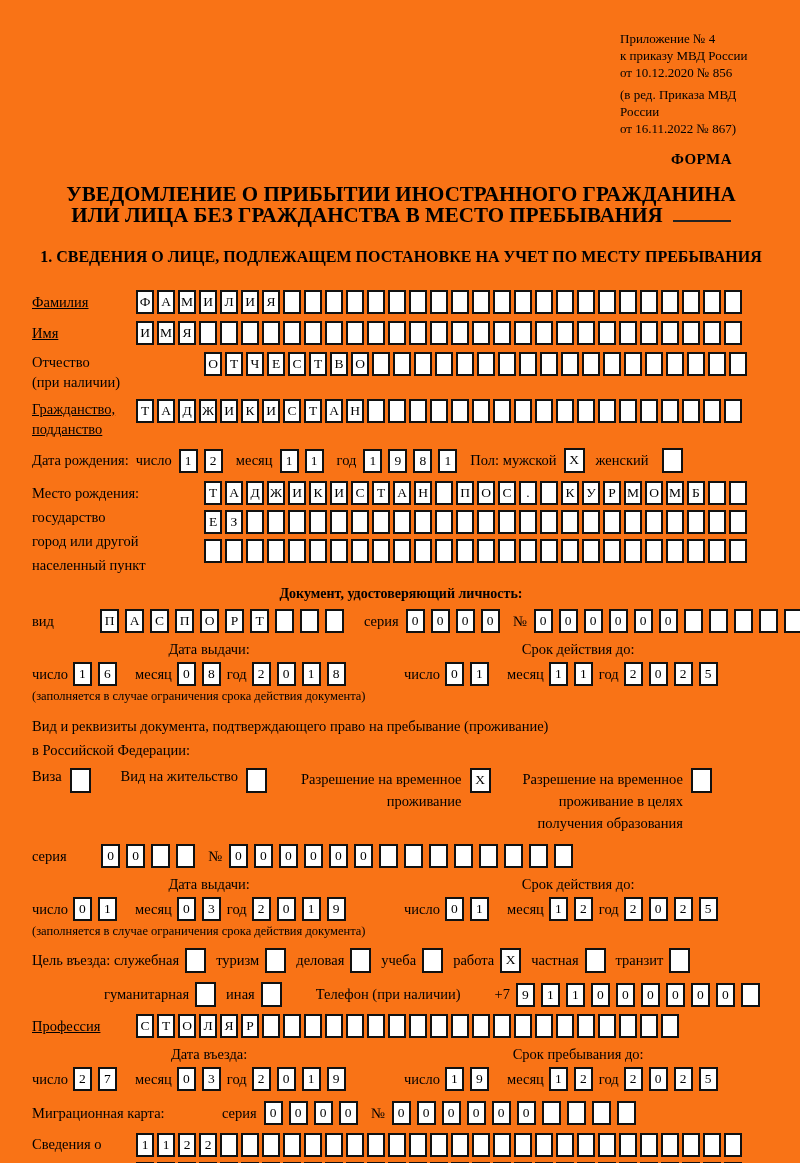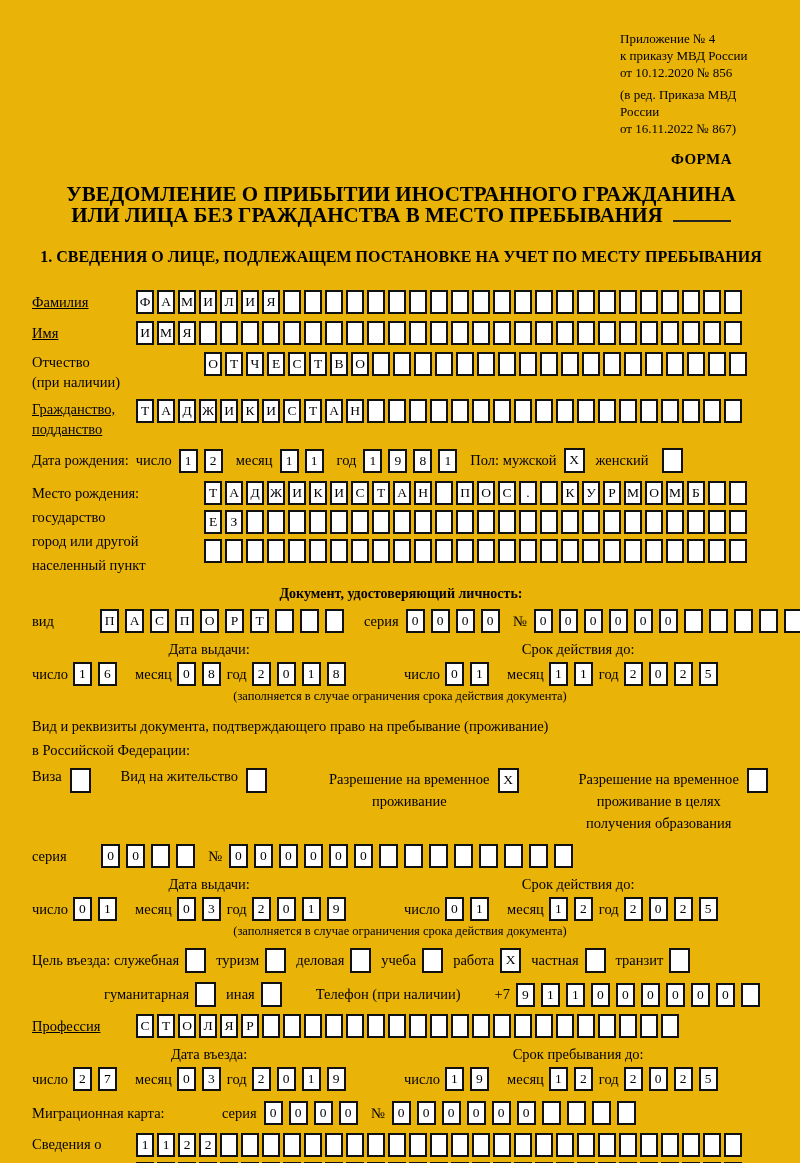--- a/index.html
+++ b/index.html
@@ -1,17 +1,17 @@
 <!DOCTYPE html>
 <html><head>
 <meta charset="utf-8">
 <style>
   html,body{margin:0;padding:0;background:#ffffff;}
   .page{
-    width:800px;height:1163px;background:#eab308;color:#000;
+    width:800px;height:1163px;background:#f97316;color:#000;
     font-family:"Liberation Serif","DejaVu Serif",serif;
     font-size:14.5px;box-sizing:border-box;padding:30px 30px 10px 32px;
     overflow:hidden;position:relative;
   }
   
   .hdr{margin-left:588px;font-size:13px;line-height:17px;}
   .hdr .l4{margin-top:5px;}
   .forma{text-align:right;font-weight:bold;font-size:15px;margin:14px 38px 0 0;letter-spacing:.5px;}
   .title{text-align:center;font-weight:bold;font-size:21px;line-height:21px;margin-top:16px;}
   .t-underline{display:inline-block;width:58px;border-bottom:2px solid #222;height:14px;margin-left:10px;}
@@ -35,28 +35,28 @@
   .mr{margin-right:7px;}
   
   .dheads{display:flex;margin-top:8px;}
   .dheads .dh1{width:360px;text-align:center;}
   .dheads .dh2{width:390px;text-align:center;}
   .drow{display:flex;align-items:center;margin-top:4px;}
   .dgrp{display:flex;align-items:center;}
   .dgrp .dl{margin-right:5px;}
   .dgrp .dl.m{margin-left:12px;}
   .g1{width:372px;}
-  .note{font-size:12.5px;text-align:center;margin-top:3px;margin-right:2px;}
+  .note{font-size:12.5px;text-align:left;margin-top:3px;margin-right:2px;}
   .center-bold{text-align:center;font-weight:bold;font-size:14px;margin-top:9px;}
   .para{margin-top:10px;line-height:24px;}
   
   .opts{display:flex;align-items:flex-start;margin-top:6px;gap:12px;}
   .opt{display:flex;align-items:flex-start;}
   .opt .ol{margin-right:8px;}
-  .opt .stack{text-align:center;line-height:22px;margin-right:8px;margin-left:28px;}
+  .opt .stack{text-align:right;line-height:22px;margin-right:8px;}
   
   .prow{display:flex;align-items:center;margin-top:9px;}
   .prow .pl{margin-right:6px;}
   .prow .gap{margin-left:10px;}
   .blk{display:flex;margin-top:8px;}
   .blk .labs{width:172px;line-height:24px;}
   .blk .labs6{width:104px;line-height:22px;}
   .blk .crows .cells{display:block;margin-top:0;}
   .blk .crows .cells + .cells{margin-top:5px;}
 </style>

